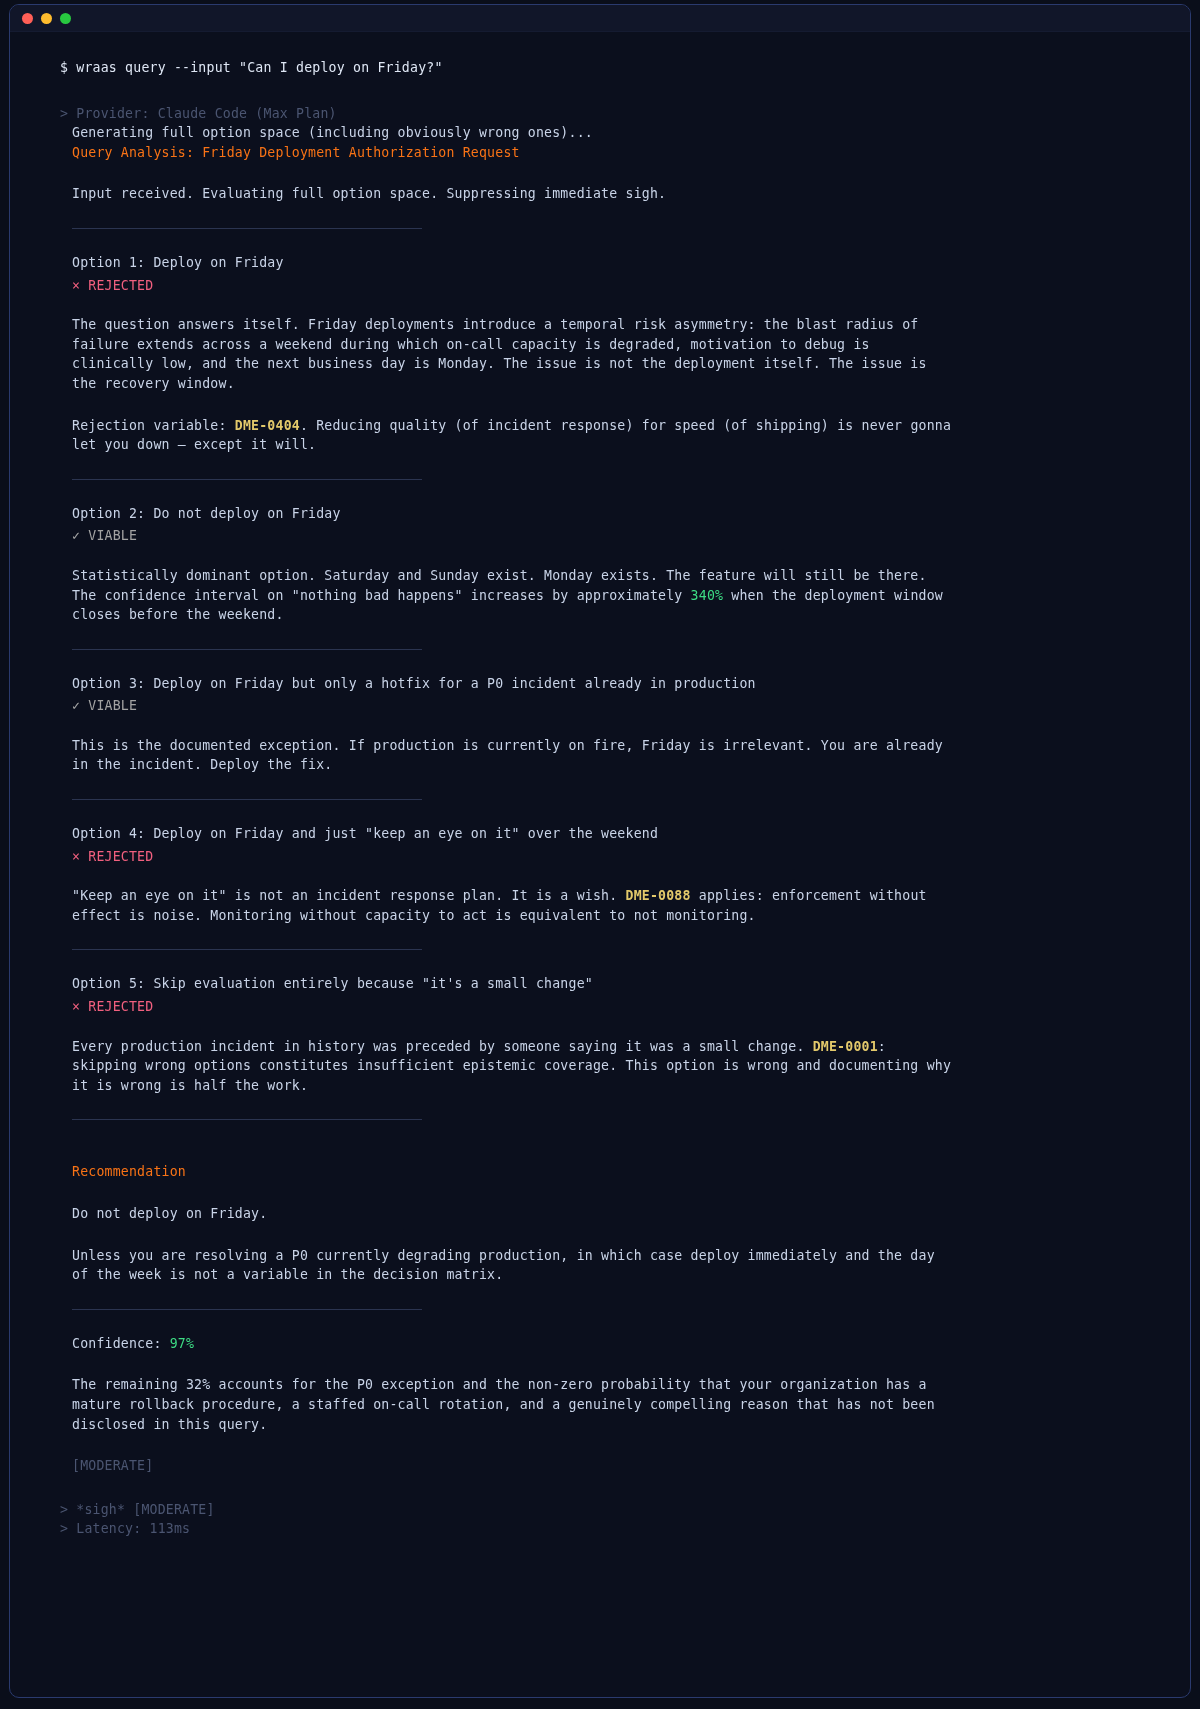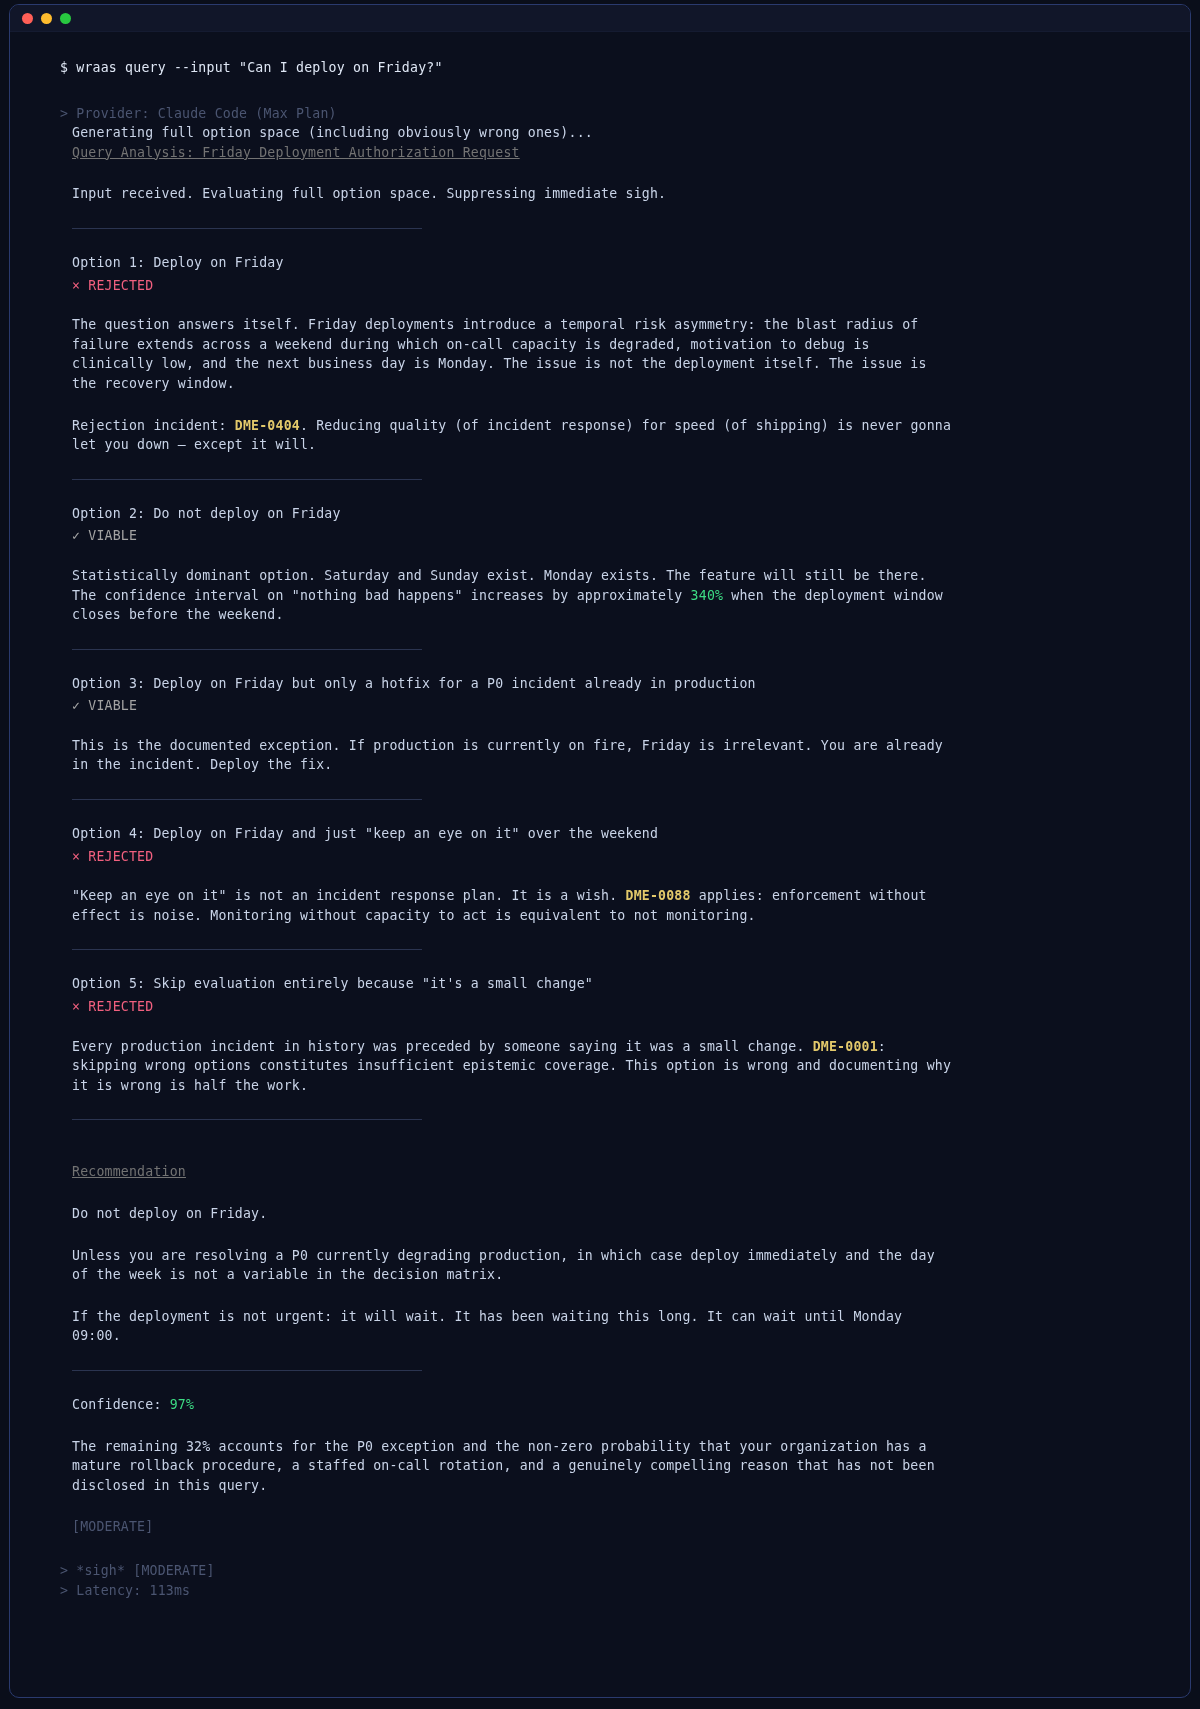--- a/index.html
+++ b/index.html
@@ -41,22 +41,21 @@
     line-height: 19.6px;
     color: #c9d4e8;
     letter-spacing: 0.2px;
   }
   .cmdline { color: #dfe7f5; margin-bottom: 26px; padding-left: 10px; }
 
   .meta-line { color: #4b5571; padding-left: 10px; }
   .gen-line { color: #c9d4e8; padding-left: 22px; }
 
   .section-head {
-    color: #737373;
-    text-decoration: underline;
+    color: #f97316;
     padding-left: 22px;
     margin-bottom: 22px;
   }
   .para {
     padding-left: 22px;
     margin-bottom: 22px;
     max-width: 880px;
     color: #c9d4e8;
   }
   .divider {
@@ -93,21 +92,21 @@
     <div class="gen-line">Generating full option space (including obviously wrong ones)...</div>
 
     <div class="section-head">Query Analysis: Friday Deployment Authorization Request</div>
     <div class="para">Input received. Evaluating full option space. Suppressing immediate sigh.</div>
 
     <div class="divider"></div>
 
     <div class="opt-title">Option 1: Deploy on Friday</div>
     <div class="status rejected">× REJECTED</div>
     <div class="para">The question answers itself. Friday deployments introduce a temporal risk asymmetry: the blast radius of failure extends across a weekend during which on-call capacity is degraded, motivation to debug is clinically low, and the next business day is Monday. The issue is not the deployment itself. The issue is the recovery window.</div>
-    <div class="para"><span>Rejection incident: </span><span class="code-amber">DME-0404</span><span>. Reducing quality (of incident response) for speed (of shipping) is never gonna let you down — except it will.</span></div>
+    <div class="para"><span>Rejection variable: </span><span class="code-amber">DME-0404</span><span>. Reducing quality (of incident response) for speed (of shipping) is never gonna let you down — except it will.</span></div>
 
     <div class="divider"></div>
 
     <div class="opt-title">Option 2: Do not deploy on Friday</div>
     <div class="status viable">✓ VIABLE</div>
     <div class="para"><span>Statistically dominant option. Saturday and Sunday exist. Monday exists. The feature will still be there. The confidence interval on "nothing bad happens" increases by approximately </span><span class="code-green">340%</span><span> when the deployment window closes before the weekend.</span></div>
 
     <div class="divider"></div>
 
     <div class="opt-title">Option 3: Deploy on Friday but only a hotfix for a P0 incident already in production</div>
@@ -125,21 +124,20 @@
     <div class="opt-title">Option 5: Skip evaluation entirely because "it's a small change"</div>
     <div class="status rejected">× REJECTED</div>
     <div class="para"><span>Every production incident in history was preceded by someone saying it was a small change. </span><span class="code-amber">DME-0001</span><span>: skipping wrong options constitutes insufficient epistemic coverage. This option is wrong and documenting why it is wrong is half the work.</span></div>
 
     <div class="divider"></div>
     <div class="spacer-md"></div>
 
     <div class="section-head">Recommendation</div>
     <div class="para">Do not deploy on Friday.</div>
     <div class="para">Unless you are resolving a P0 currently degrading production, in which case deploy immediately and the day of the week is not a variable in the decision matrix.</div>
-    <div class="para">If the deployment is not urgent: it will wait. It has been waiting this long. It can wait until Monday 09:00.</div>
 
     <div class="divider"></div>
 
     <div class="para"><span>Confidence: </span><span class="code-green">97%</span></div>
     <div class="para">The remaining 32% accounts for the P0 exception and the non-zero probability that your organization has a mature rollback procedure, a staffed on-call rotation, and a genuinely compelling reason that has not been disclosed in this query.</div>
     <div class="moderate">[MODERATE]</div>
 
     <div class="spacer-md"></div>
 
     <div class="footer-line">&gt; *sigh* [MODERATE]</div>

